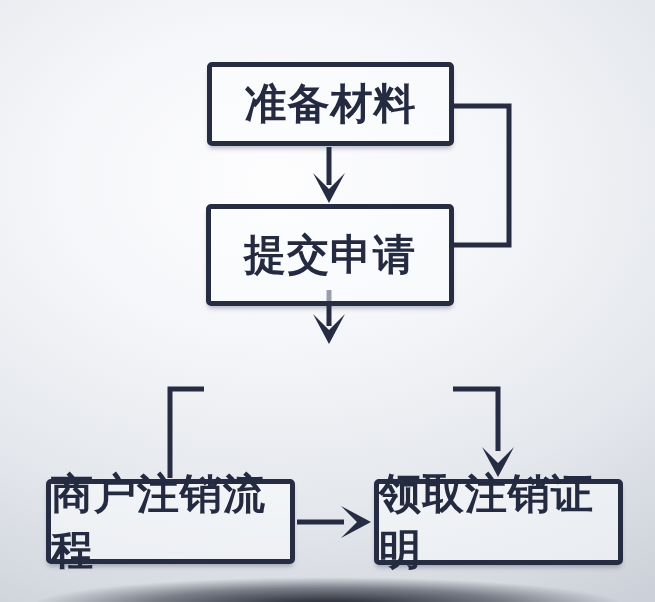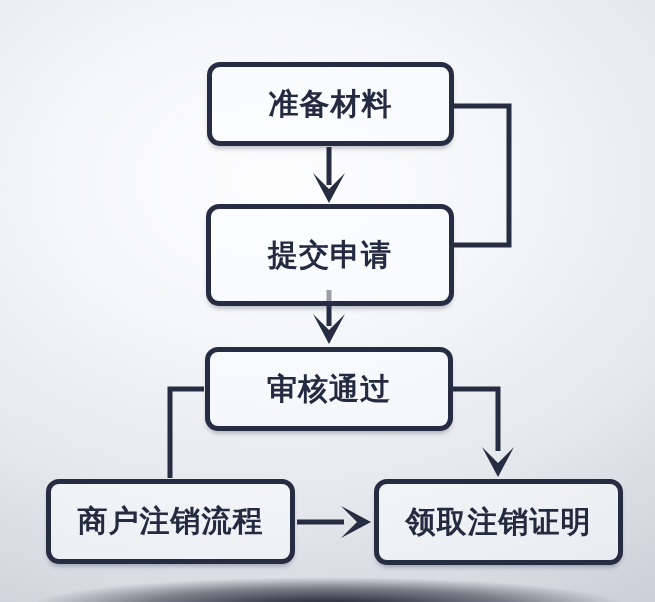--- a/index.html
+++ b/index.html
@@ -18,27 +18,27 @@
         #fdfdfe 0%,
         #f5f6f9 28%,
         #e4e7ec 58%,
         #cdd2da 85%,
         #c5cad3 100%);
   }
   .node {
     position: absolute;
     box-sizing: border-box;
     border: 5px solid #262c42;
-    border-radius: 13px;
+    border-radius: 5px;
     background: rgba(252, 253, 255, 0.55);
     display: flex;
     align-items: center;
     justify-content: center;
     font-weight: bold;
-    font-size: 30px;
+    font-size: 42px;
     letter-spacing: 1px;
     color: #242a40;
     box-shadow: 0 4px 5px -2px rgba(40, 46, 74, 0.35);
   }
   .node-1 { left: 207px; top: 62px;  width: 247px; height: 84px; }
   .node-2 { left: 206px; top: 204px; width: 248px; height: 102px; }
   .node-3 { left: 205px; top: 347px; width: 248px; height: 84px; }
   .node-4 { left: 46px;  top: 479px; width: 249px; height: 85px; }
   .node-5 { left: 374px; top: 479px; width: 249px; height: 86px; }
   .connectors {
@@ -94,23 +94,20 @@
   </svg>
 
   <div class="node node-1">
     <span>准备材料</span>
   </div>
 
   <div class="node node-2">
     <span>提交申请</span>
   </div>
 
-  <div class="node node-3">
-    <span>审核通过</span>
-  </div>
 
   <div class="node node-4">
     <span>商户注销流程</span>
   </div>
 
   <div class="node node-5">
     <span>领取注销证明</span>
   </div>
 
   <div class="floor-shadow"></div>

